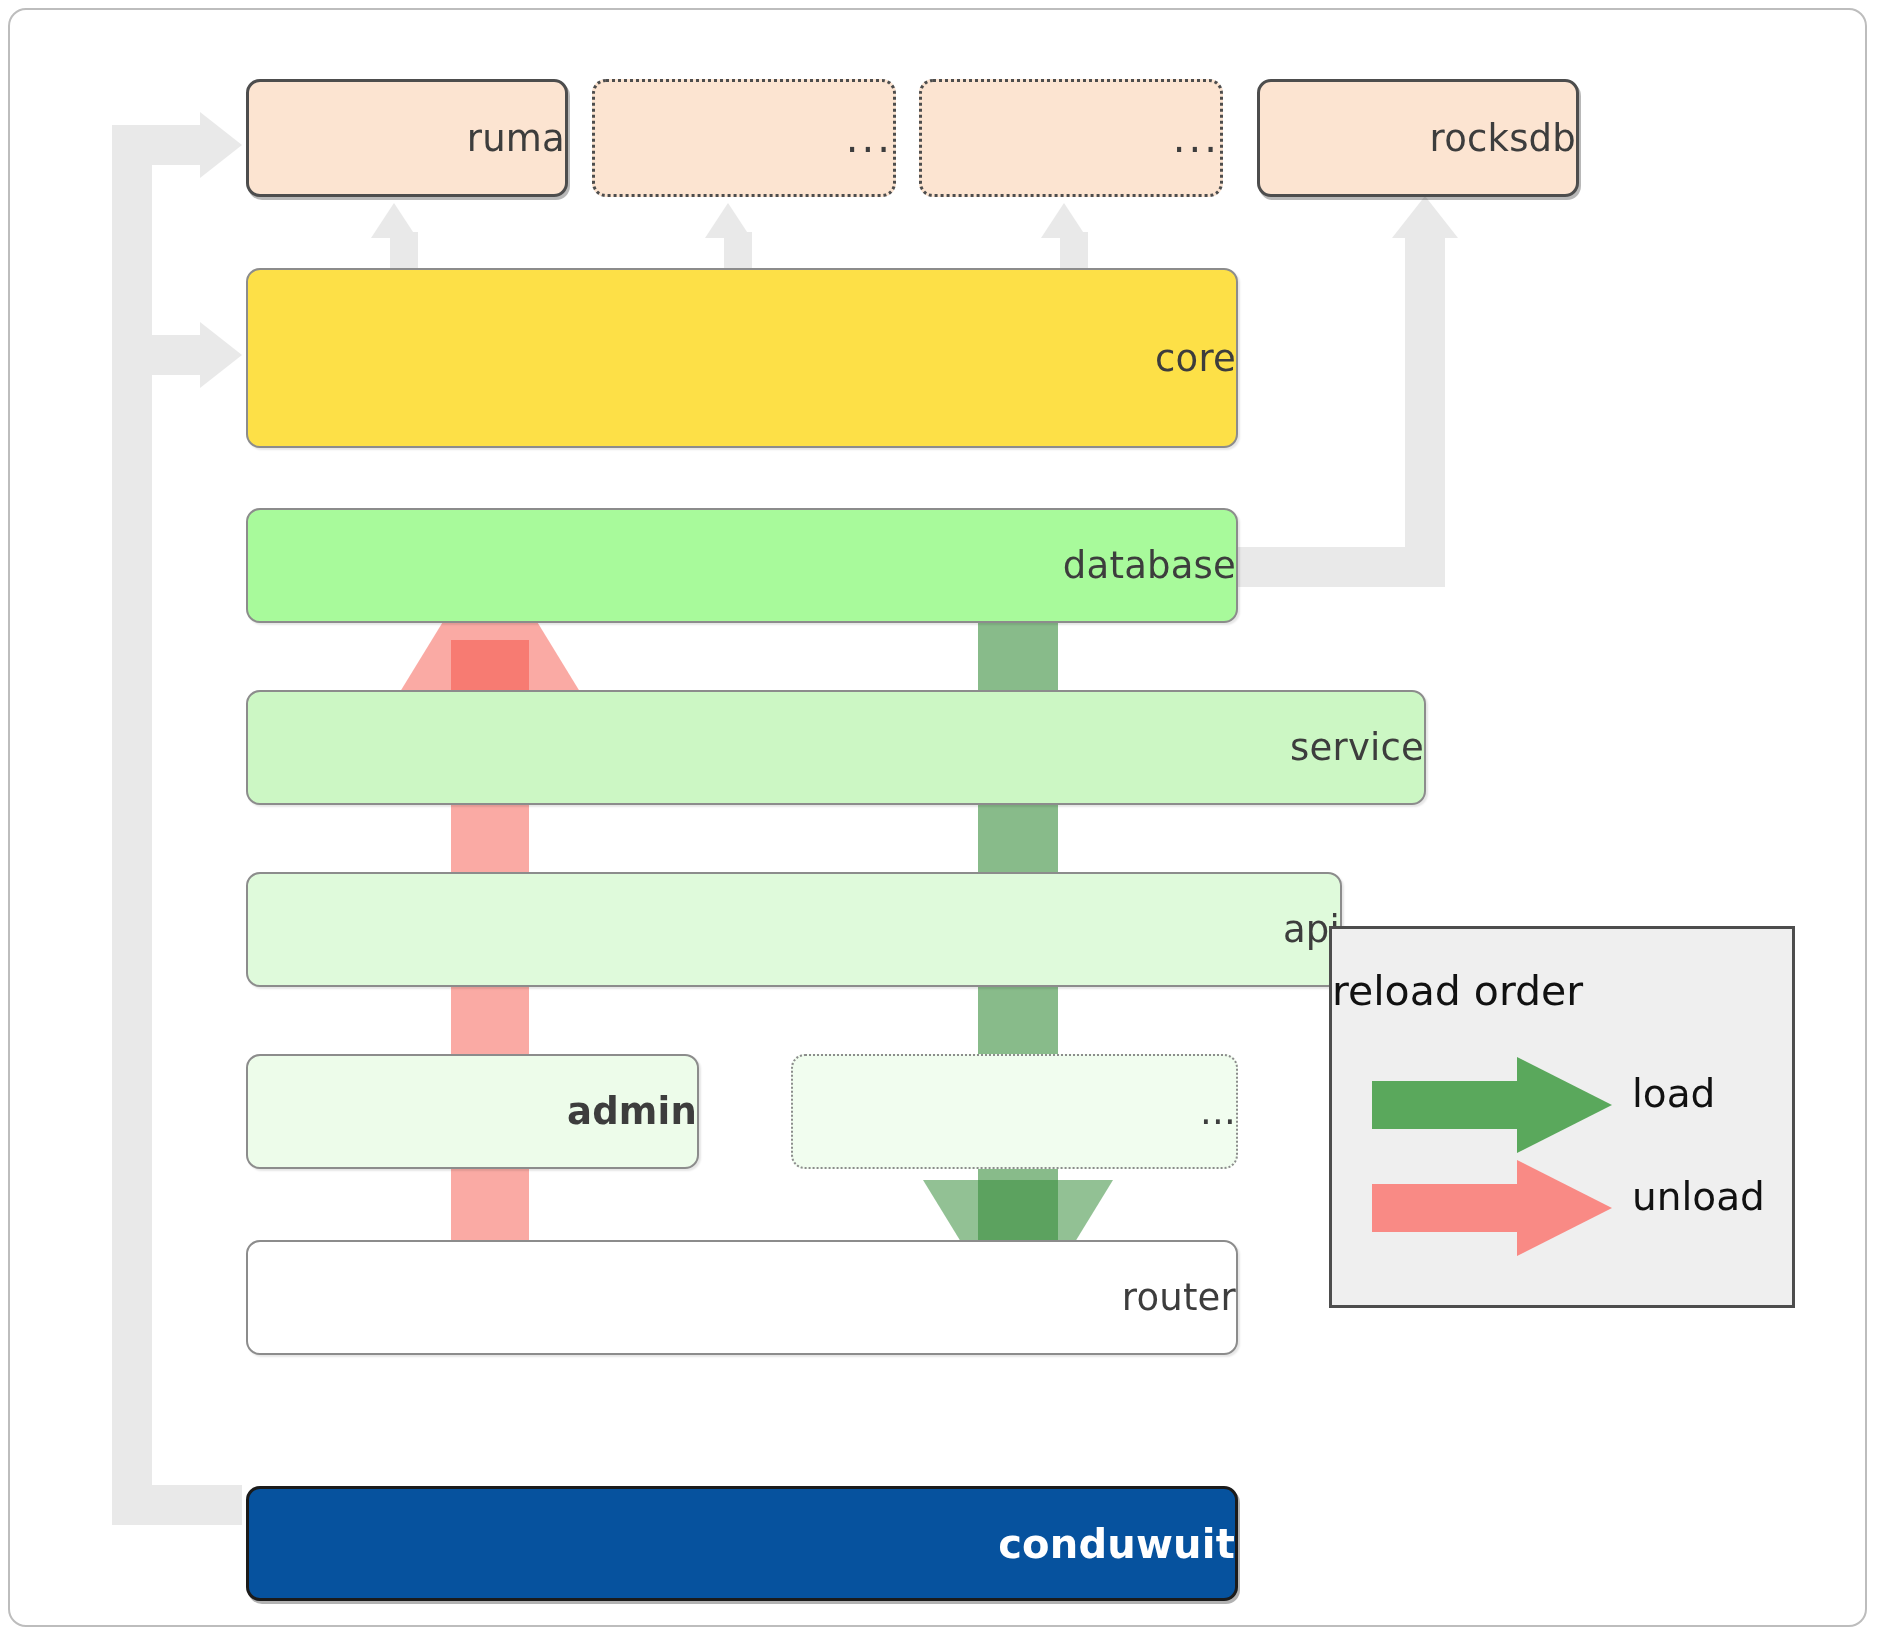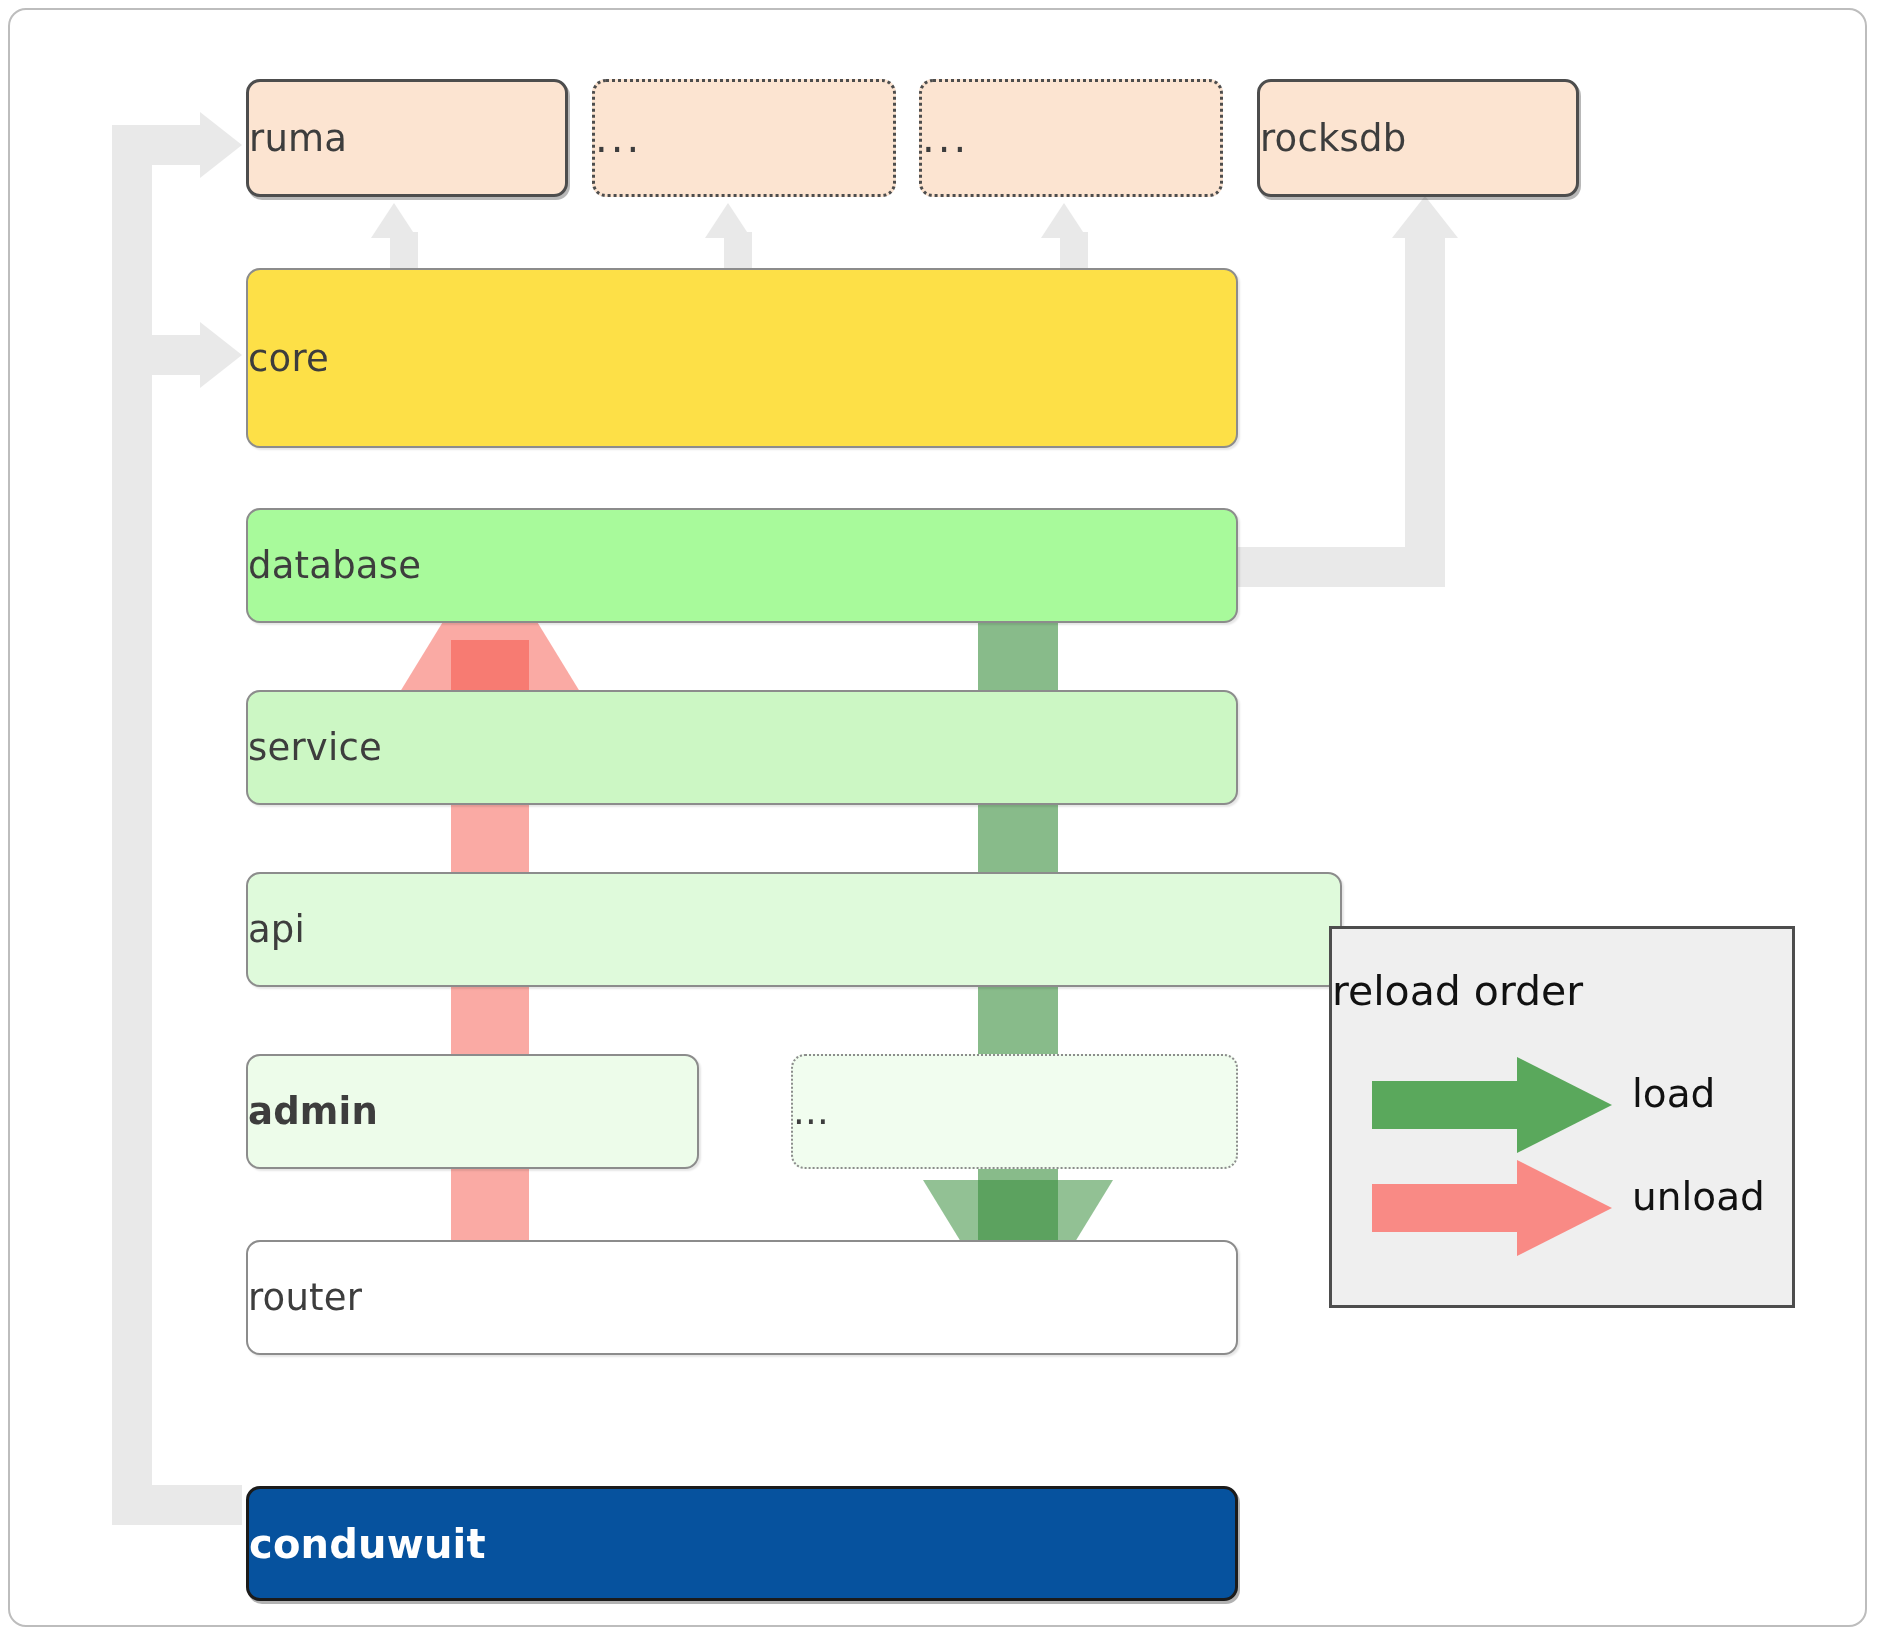--- a/index.html
+++ b/index.html
@@ -24,21 +24,21 @@
     border-radius: 18px;
     box-sizing: border-box;
     background: #ffffff;
   }
 
   .node {
     position: absolute;
     box-sizing: border-box;
     display: flex;
     align-items: center;
-    justify-content: flex-start;
+    justify-content: flex-end;
     border-radius: 12px;
     font-size: 37px;
     color: #3d3d3d;
     letter-spacing: .2px;
     z-index: 6;
   }
 
   
   .dep {
     background: #fce4d1;
@@ -206,21 +206,21 @@
   </div>
 
   <div class="node layer core-box" style="left:246px; top:268px; width:992px; height:180px;">
     <span>core</span>
   </div>
 
   <div class="node layer db-box" style="left:246px; top:508px; width:992px; height:115px;">
     <span>database</span>
   </div>
 
-  <div class="node layer service-box" style="left:246px; top:690px; width:992px; height:115px;">
+  <div class="node layer service-box" style="left:246px; top:690px; width:1180px; height:115px;">
     <span>service</span>
   </div>
 
   <div class="node layer api-box" style="left:246px; top:872px; width:1096px; height:115px;">
     <span>api</span>
   </div>
 
   <div class="node layer admin-box" style="left:246px; top:1054px; width:453px; height:115px;font-weight:bold;">
     <span>admin</span>
   </div>

